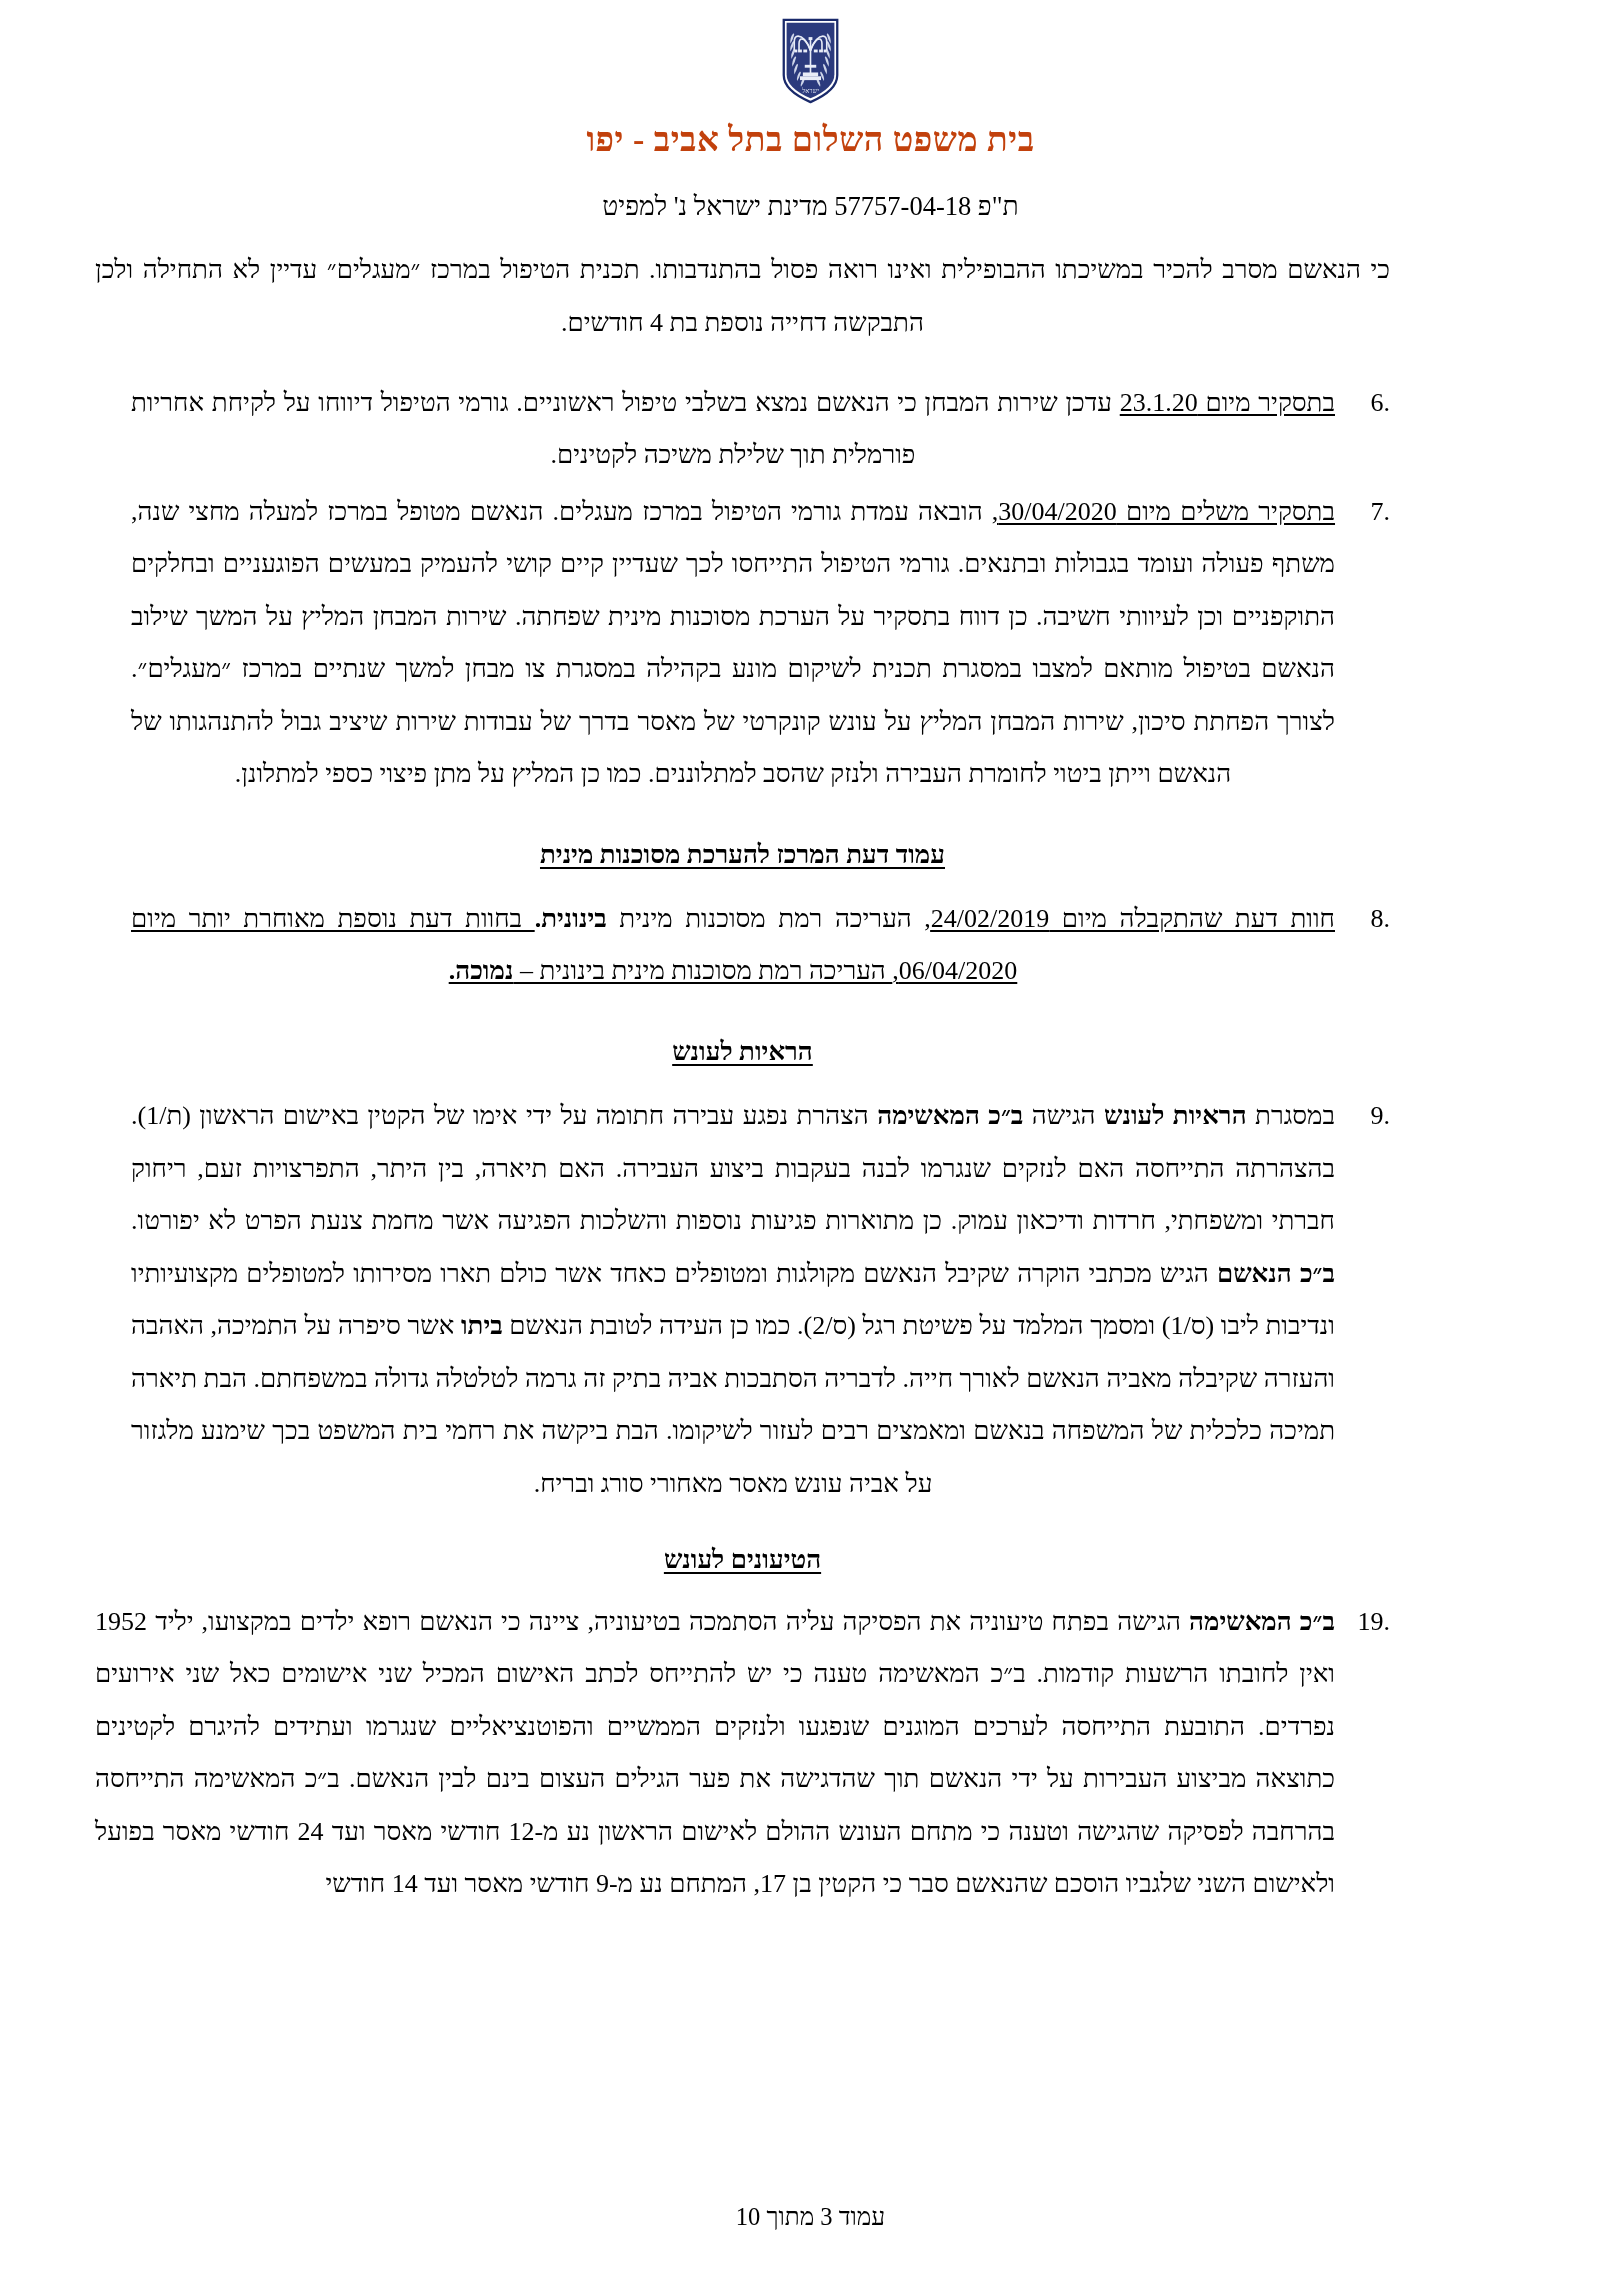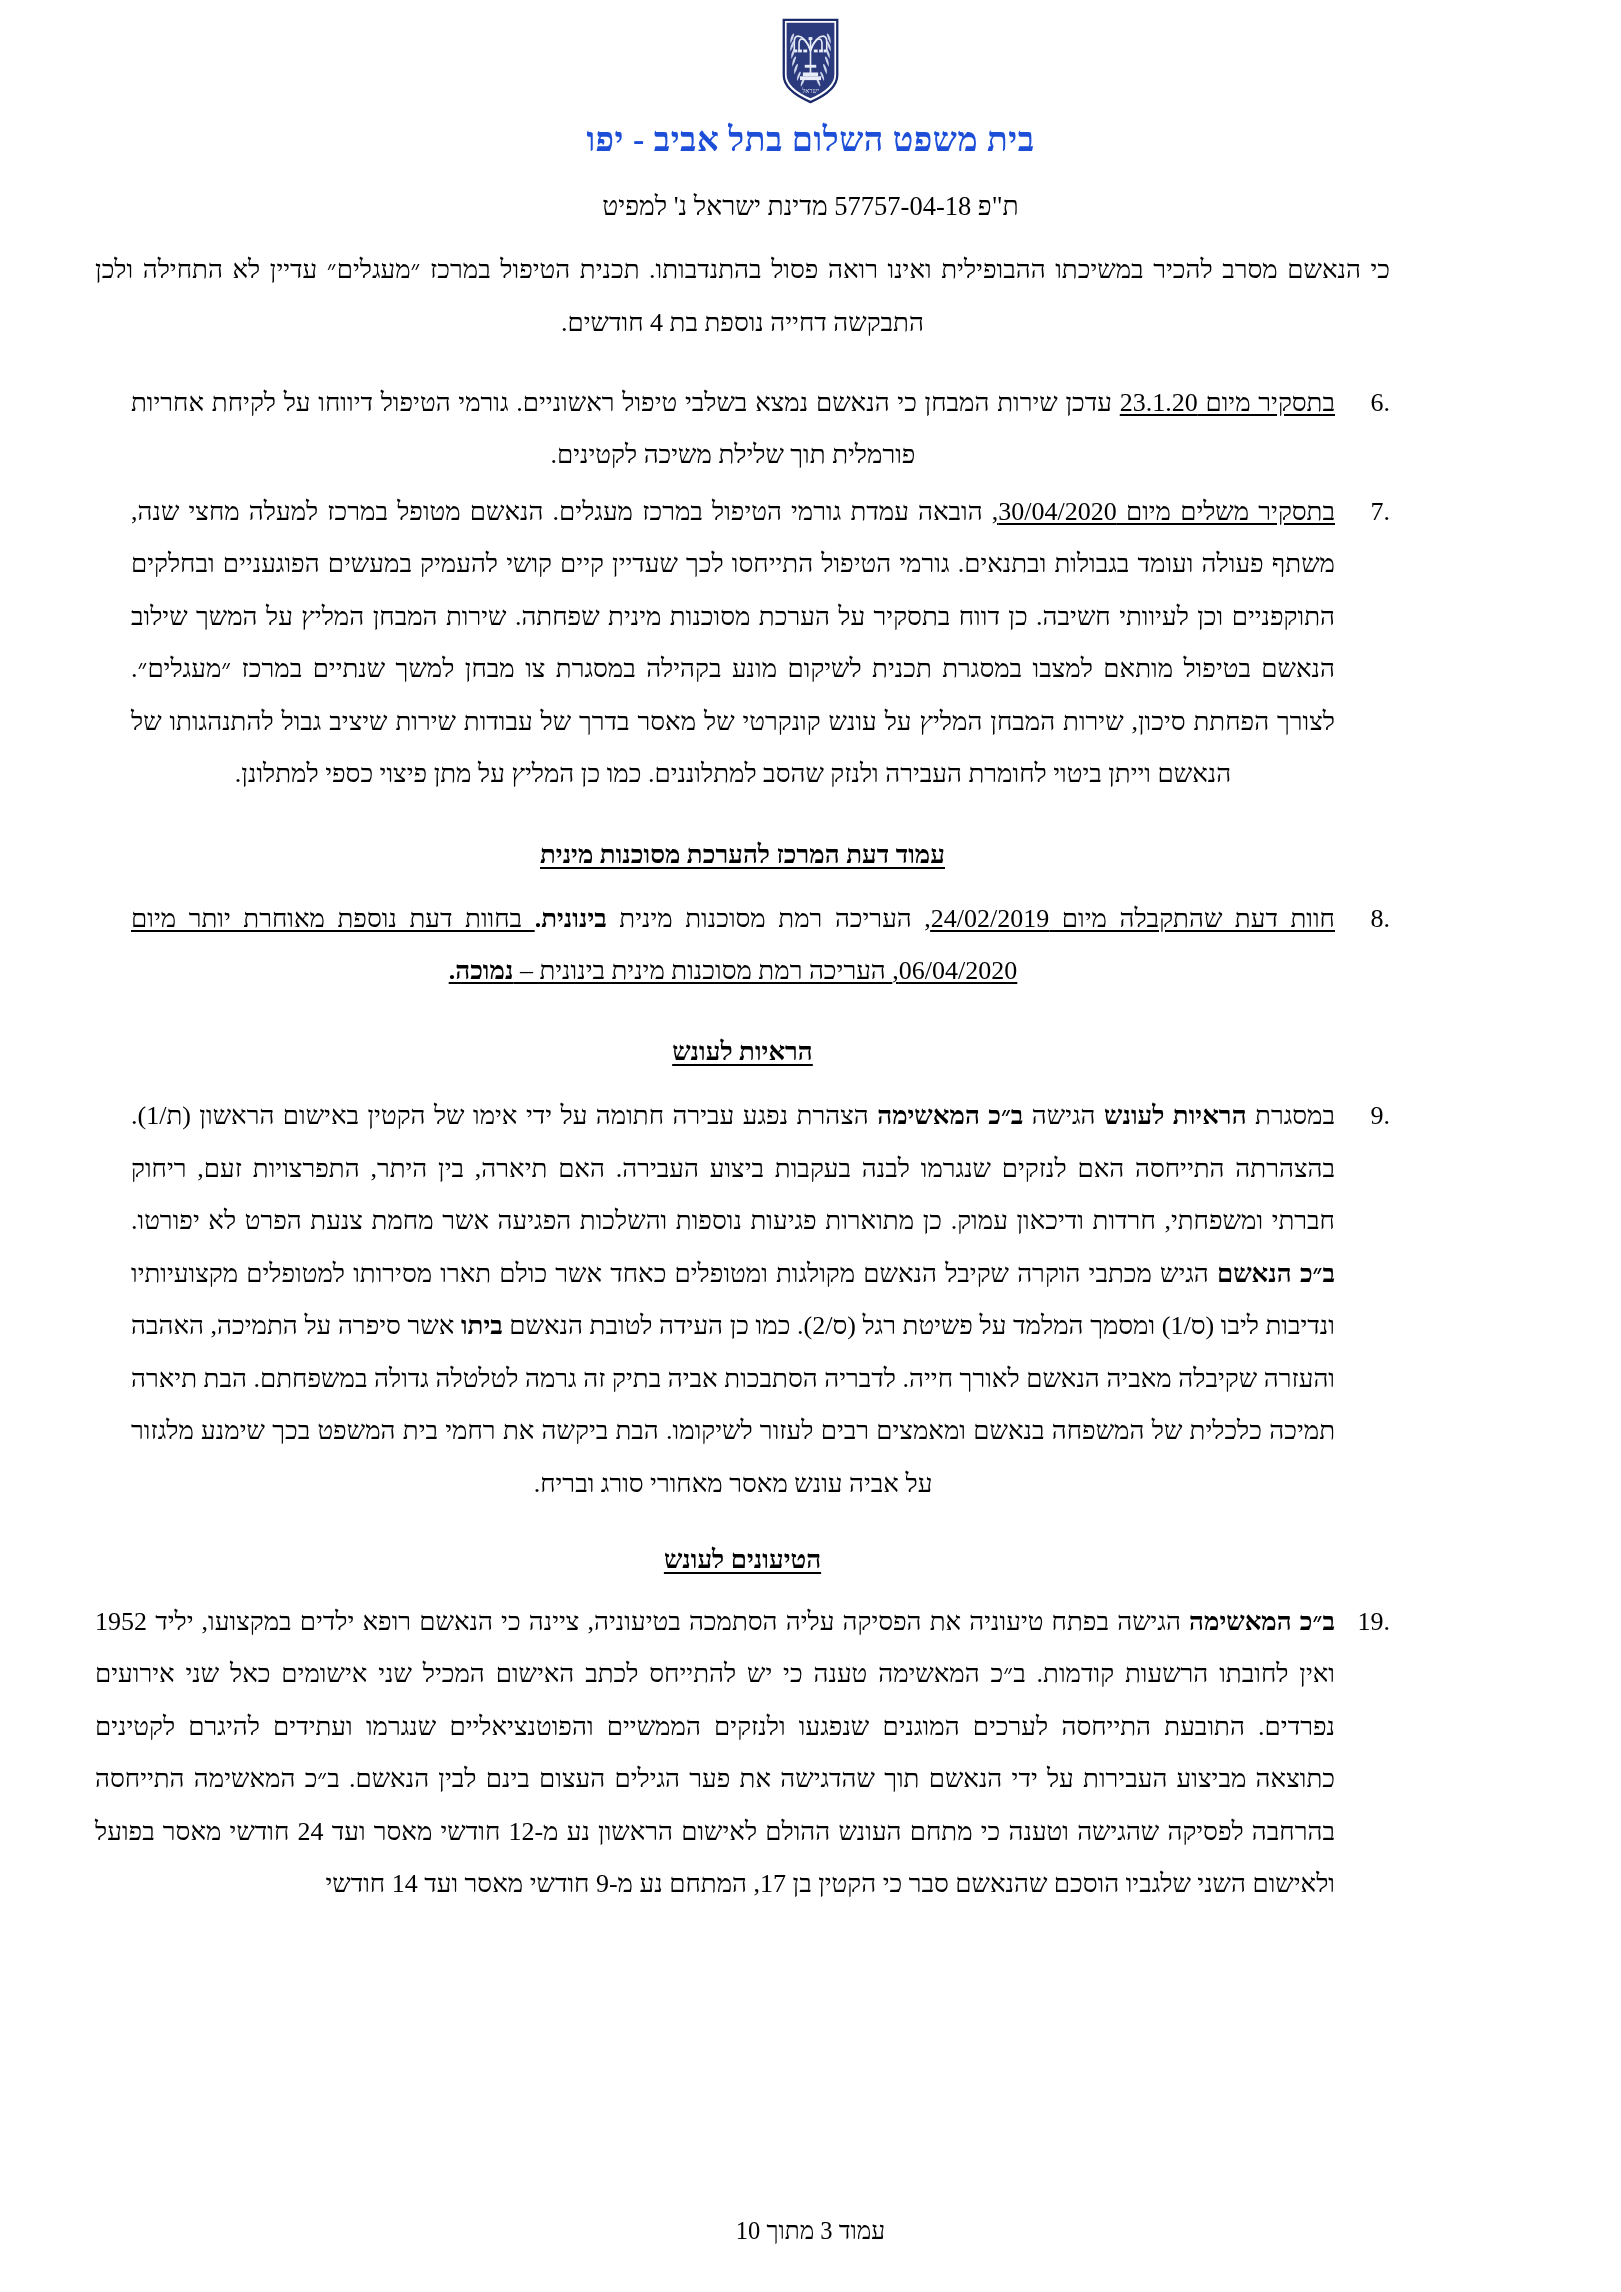--- a/index.html
+++ b/index.html
@@ -30,21 +30,21 @@
     display: block;
     margin: 0 auto;
     width: 65px;
     height: 86px;
   }
   .court-title {
     margin-top: 17.6px;
     font-family: "Liberation Serif", "DejaVu Serif", serif;
     font-size: 34px;
     font-weight: bold;
-    color: #1d4ed8;
+    color: #c2410c;
     letter-spacing: 0.5px;
     line-height: 1.1;
   }
 
   
   .case-line {
     margin-top: 29px;
     padding-left: 231px;
     padding-right: 231px;
     text-align: center;
@@ -106,21 +106,21 @@
 
   .u { text-decoration: underline; text-underline-offset: 2.9px; }
   .b { font-weight: bold; }
   .bu { font-weight: bold; text-decoration: underline; text-underline-offset: 2.9px; }
 
   
   .footer {
     position: absolute;
     left: 0;
     right: 0;
-    bottom: 48px;
+    bottom: 62px;
     text-align: center;
     font-size: 24.5px;
   }
   .spacer-24 { height: 23.5px; }
 </style>
 </head>
 <body>
 
 <div class="page">
 

